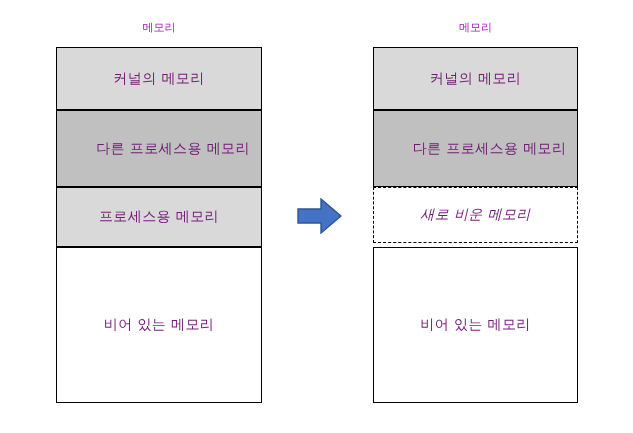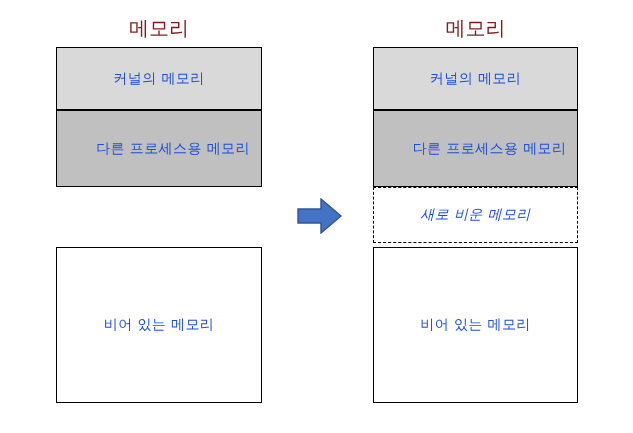--- a/index.html
+++ b/index.html
@@ -15,22 +15,22 @@
     position: relative;
     width: 633px;
     height: 433px;
     background: #ffffff;
     overflow: hidden;
   }
 
   .col-title {
     position: absolute;
     text-align: center;
-    font-size: 20px;
-    color: #7f1d1d;
+    font-size: 11px;
+    color: #a21caf;
     line-height: 20px;
     white-space: nowrap;
   }
 
   .mem-column {
     position: absolute;
     box-sizing: border-box;
   }
 
   .mem-block {
@@ -43,21 +43,21 @@
     border: 1.4px solid #000000;
     background: #ffffff;
   }
   .mem-block.fill-light  { background: #d9d9d9; }
   .mem-block.fill-dark   { background: #c0c0c0; padding-left: 28px; }
   .mem-block.fill-white  { background: #ffffff; }
   .mem-block.dashed      { border: 1.4px dashed #000000; }
 
   .mem-label {
     font-size: 14px;
-    color: #1d4ed8;
+    color: #701a75;
     letter-spacing: 0.4px;
     white-space: nowrap;
     user-select: none;
   }
 
   .arrow-wrap {
     position: absolute;
     display: block;
   }
 </style>
@@ -67,20 +67,23 @@
 <div id="canvas">
 
   <div class="col-title" style="left:56px; top:18px; width:206px;">메모리</div>
 
   <div class="mem-column" id="left-column" style="left:56px; top:47px; width:206px; height:356px;">
       <div class="mem-block fill-light" style="top: 0px; height: 63px; width: 100%;">
         <span class="mem-label">커널의 메모리</span>
       </div>
       <div class="mem-block fill-dark" style="top: 63px; height: 77px; width: 100%;">
         <span class="mem-label">다른 프로세스용 메모리</span>
+      </div>
+      <div class="mem-block fill-light" style="top: 140px; height: 60px; width: 100%;">
+        <span class="mem-label">프로세스용 메모리</span>
       </div>
       <div class="mem-block fill-white" style="top: 200px; height: 156px; width: 100%;">
         <span class="mem-label">비어 있는 메모리</span>
       </div>
     </div>
 
   <div class="col-title" style="left:373px; top:18px; width:205px;">메모리</div>
 
   <div class="mem-column" id="right-column" style="left:373px; top:47px; width:205px; height:356px;">
       <div class="mem-block fill-light" style="top: 0px; height: 63px; width: 100%;">

